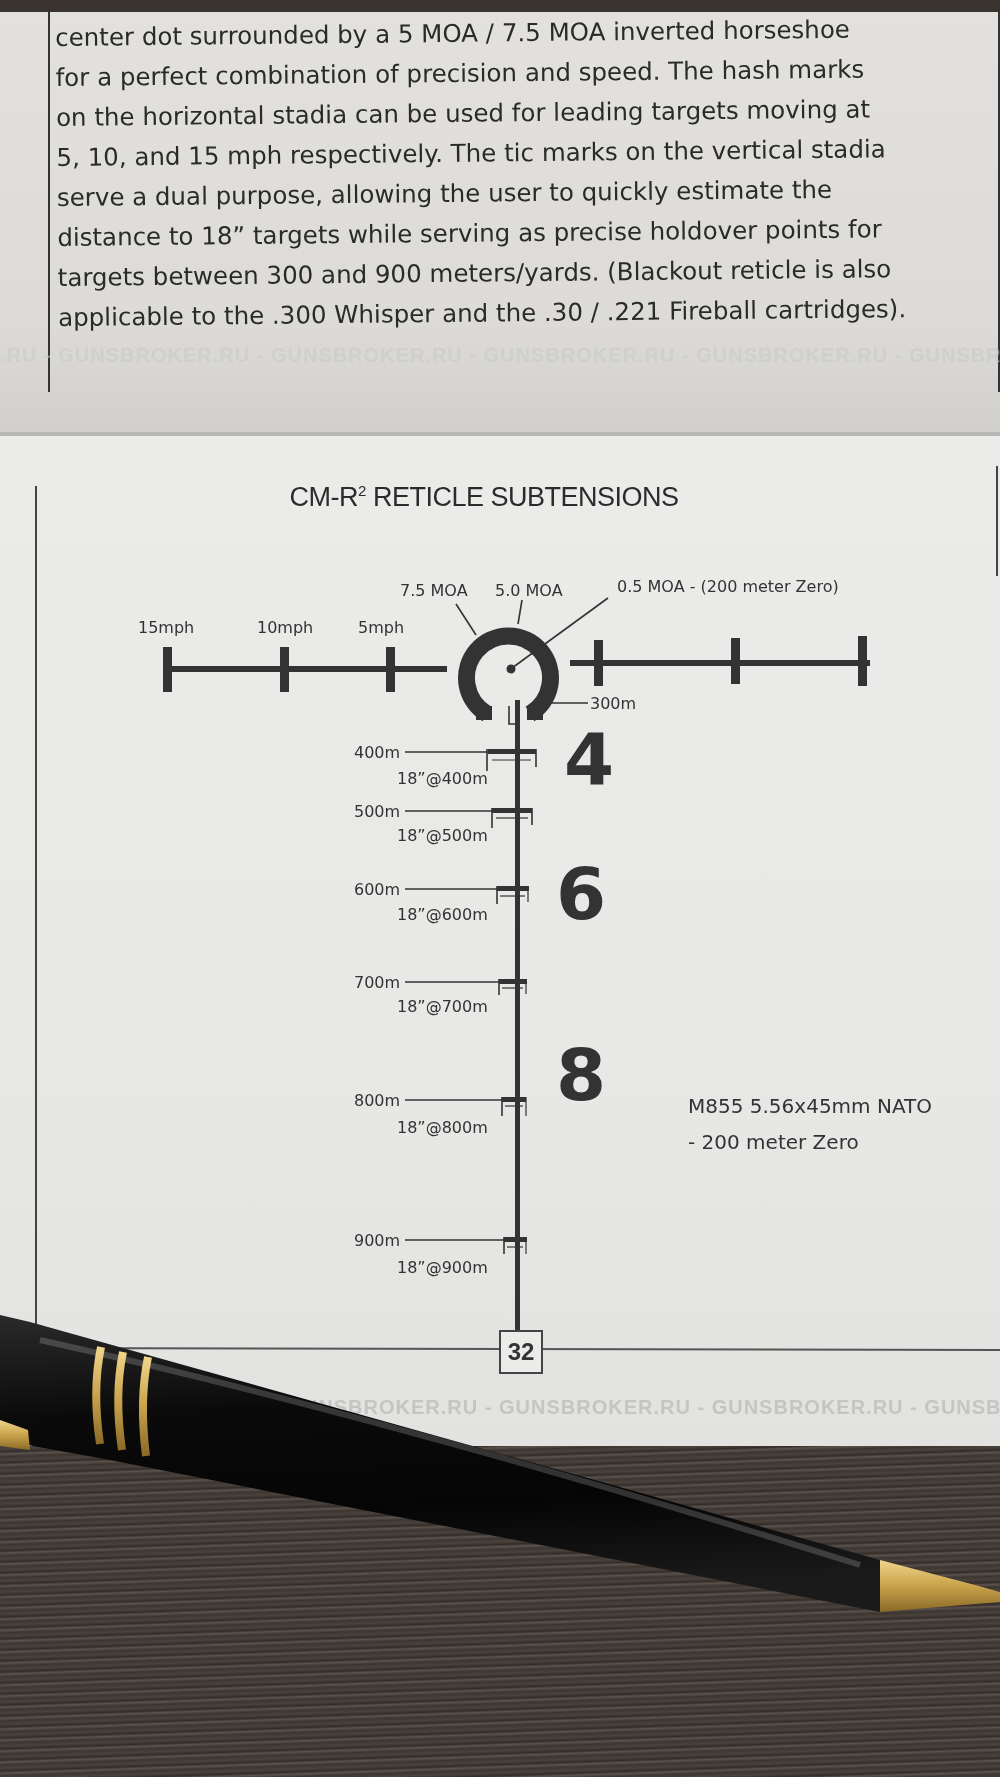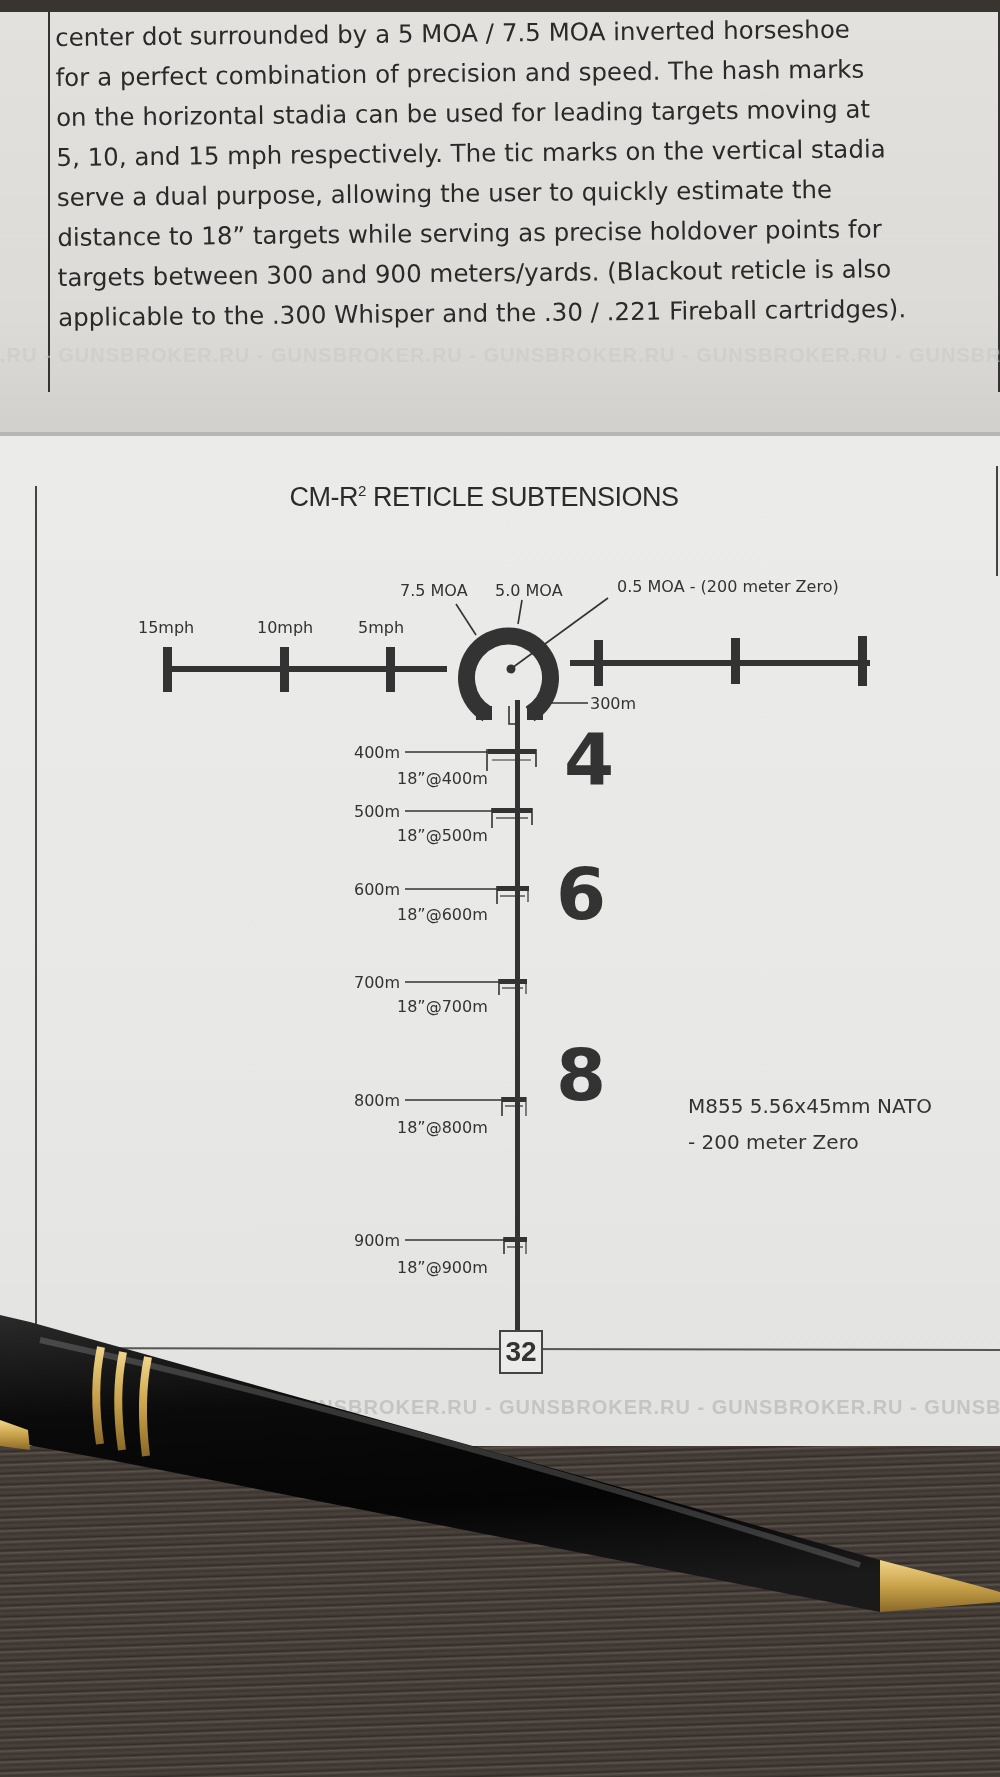--- a/index.html
+++ b/index.html
@@ -8,21 +8,21 @@
   .top-page .frame{position:absolute;left:48px;top:0;width:948px;height:380px;border-left:2px solid #333;border-right:2px solid #333;}
   .para{position:absolute;left:55px;top:6px;width:900px;color:#2a2a2a;font-size:24.5px;line-height:40px;transform:rotate(-0.6deg);transform-origin:left top;}
   .para div{white-space:nowrap;}
   .watermark{position:absolute;left:0;font-size:20px;letter-spacing:1px;color:rgba(255,255,255,0.55);white-space:nowrap;font-family:"Liberation Sans",sans-serif;font-weight:bold;}
   .top-page .watermark{top:332px;color:rgba(200,200,200,0.55);}
   .fold{position:absolute;left:0;top:432px;width:1000px;height:4px;background:#b8b6b2;}
   .bottom-page{position:absolute;left:0;top:436px;width:1000px;height:1010px;background:linear-gradient(180deg,#ebebe9 0%,#e8e8e6 60%,#e2e2e0 100%);}
   .bottom-page .frame-left{position:absolute;left:35px;top:50px;width:2px;height:880px;background:#444;}
   .bottom-page .frame-right{position:absolute;left:996px;top:30px;width:2px;height:110px;background:#444;}
   .footer-line{position:absolute;left:0;top:912px;width:1000px;height:2px;background:#555;transform:rotate(0.12deg);}
-  .page-num{position:absolute;left:499px;top:894px;width:40px;height:40px;border:2px solid #444;background:#ebebe9;color:#333;font-weight:bold;font-size:28px;text-align:center;line-height:40px;font-family:"Liberation Sans",sans-serif;}
+  .page-num{position:absolute;left:499px;top:894px;width:40px;height:40px;border:2px solid #444;background:#ebebe9;color:#333;font-weight:bold;font-size:24px;text-align:center;line-height:40px;font-family:"Liberation Sans",sans-serif;}
   .bottom-page .watermark{top:960px;color:rgba(140,140,140,0.35);}
   .diagram-title{position:absolute;left:0;width:968px;top:46px;text-align:center;font-size:27px;color:#2b2b2b;font-family:"Liberation Sans",sans-serif;letter-spacing:-0.5px;}
   .diagram-title sup{font-size:15px;}
   svg.reticle{position:absolute;left:0;top:0;}
   .lbl{font-family:"DejaVu Sans",sans-serif;fill:#333;}
   .desk{position:absolute;left:0;top:1446px;width:1000px;height:331px;background:repeating-linear-gradient(178deg,#3d3631 0px,#4a423c 3px,#332c28 6px,#5a524b 8px,#3a332e 11px);}
   .pen{position:absolute;left:0;top:0;}
 </style>
 </head>
 <body>

